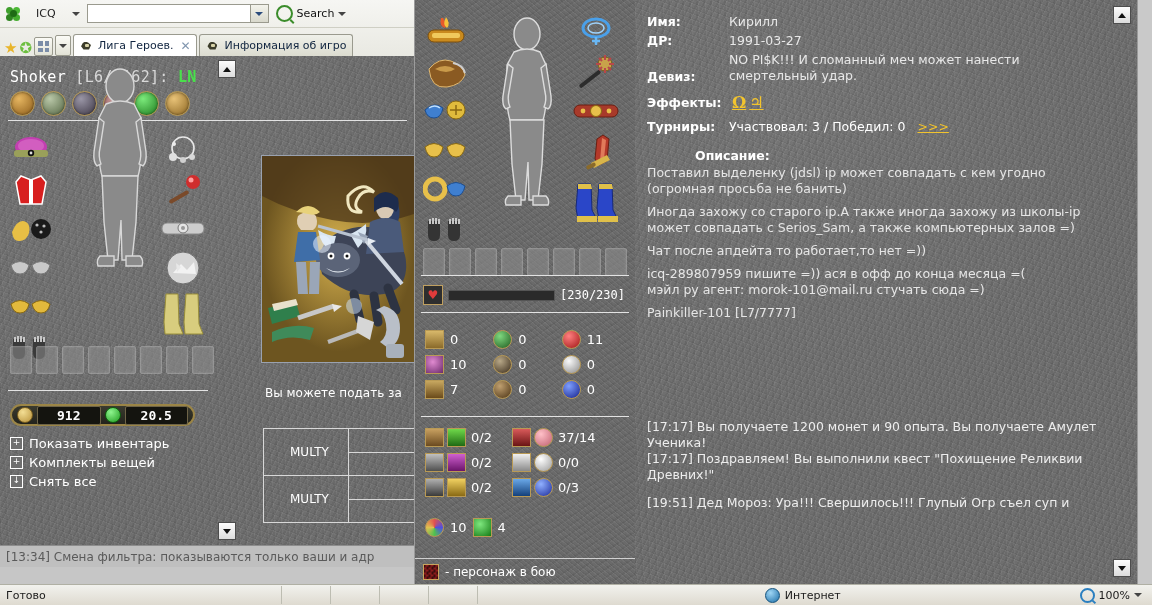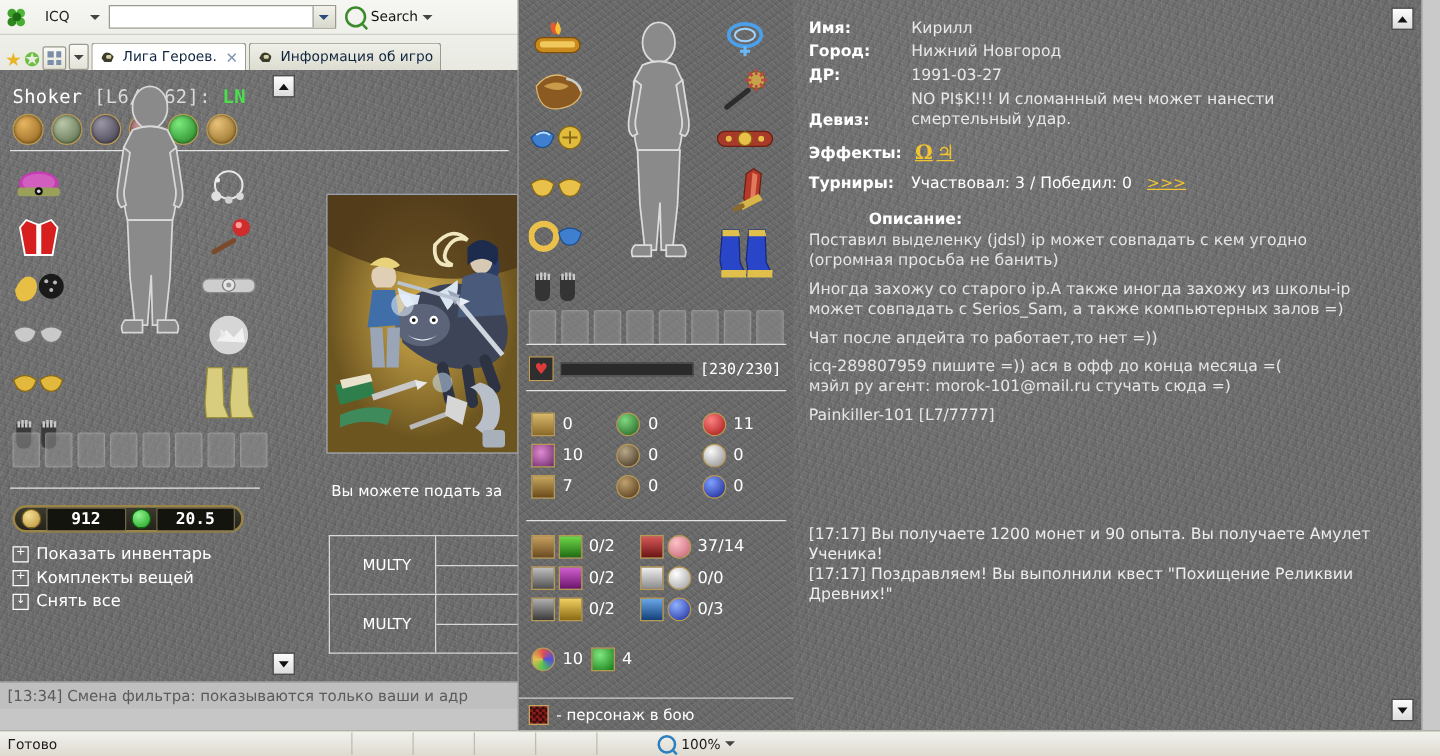--- a/index.html
+++ b/index.html
@@ -717,24 +717,20 @@
     </div>
   </div>
 
   <div class="right-panel stone">
     <div class="info">
       <div class="irow">
         <span class="ilab">Имя:</span>
         <span class="ival">Кирилл</span>
       </div>
       <div class="irow">
-        <span class="ilab">Город:</span>
-        <span class="ival">Нижний Новгород</span>
-      </div>
-      <div class="irow">
         <span class="ilab">ДР:</span>
         <span class="ival">1991-03-27</span>
       </div>
       <div class="irow" style="align-items:flex-end">
         <span class="ilab">Девиз:</span>
         <span class="ival" style="white-space:pre-line">NO PI$K!!! И сломанный меч может нанести
 смертельный удар.</span>
       </div>
 
       <div class="eff">
@@ -758,39 +754,44 @@
       <div class="dpar">icq-289807959 пишите =)) ася в офф до конца месяца =(
 мэйл ру агент: morok-101@mail.ru стучать сюда =)</div>
       <div class="dpar">Painkiller-101 [L7/7777]</div>
     </div>
 
     <div class="log">
       <div class="lpar">[17:17] Вы получаете 1200 монет и 90 опыта. Вы получаете Амулет
 Ученика!
 [17:17] Поздравляем! Вы выполнили квест "Похищение Реликвии
 Древних!"</div>
+      <div class="lpar">[19:51] Дед Мороз: Ура!!! Свершилось!!! Глупый Огр съел суп и</div>
     </div>
 
     <div class="sbtn up rp-scroll-t">
         <span class="ar"></span>
       </div>
     <div class="sbtn dn rp-scroll-b">
         <span class="ar"></span>
       </div>
   </div>
 
   <div class="rightedge"></div>
 
   <div class="statusbar">
     <span class="sb-ready">Готово</span>
     <span class="sb-seg"></span>
     <span class="sb-seg"></span>
     <span class="sb-seg"></span>
     <span class="sb-seg"></span>
     <span class="sb-seg"></span>
+    <span class="sb-zone">
+      <span class="globe"></span>
+      <span>Интернет</span>
+    </span>
     <span class="sb-zoom">
       <span class="zmag"></span>
       <span>100%</span>
       <span class="tri"></span>
     </span>
   </div>
 
 </div>
 
 </body></html>

